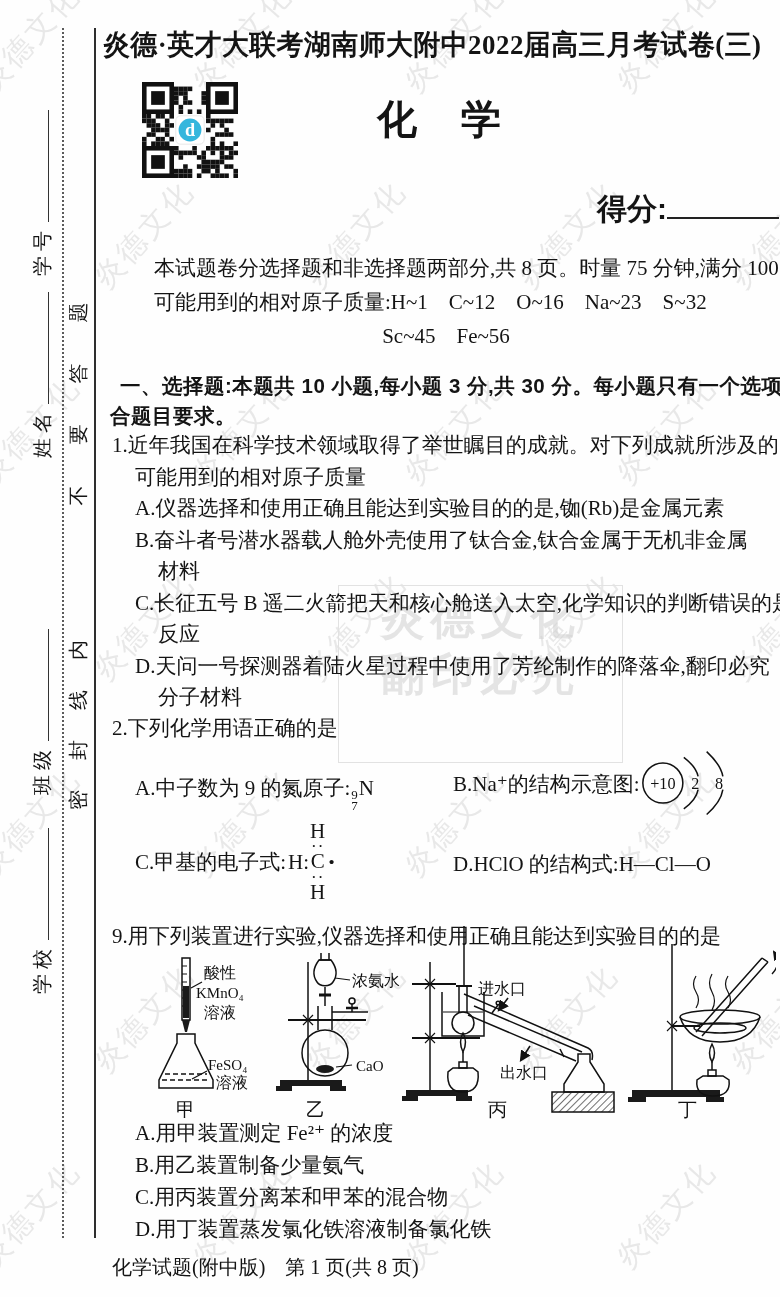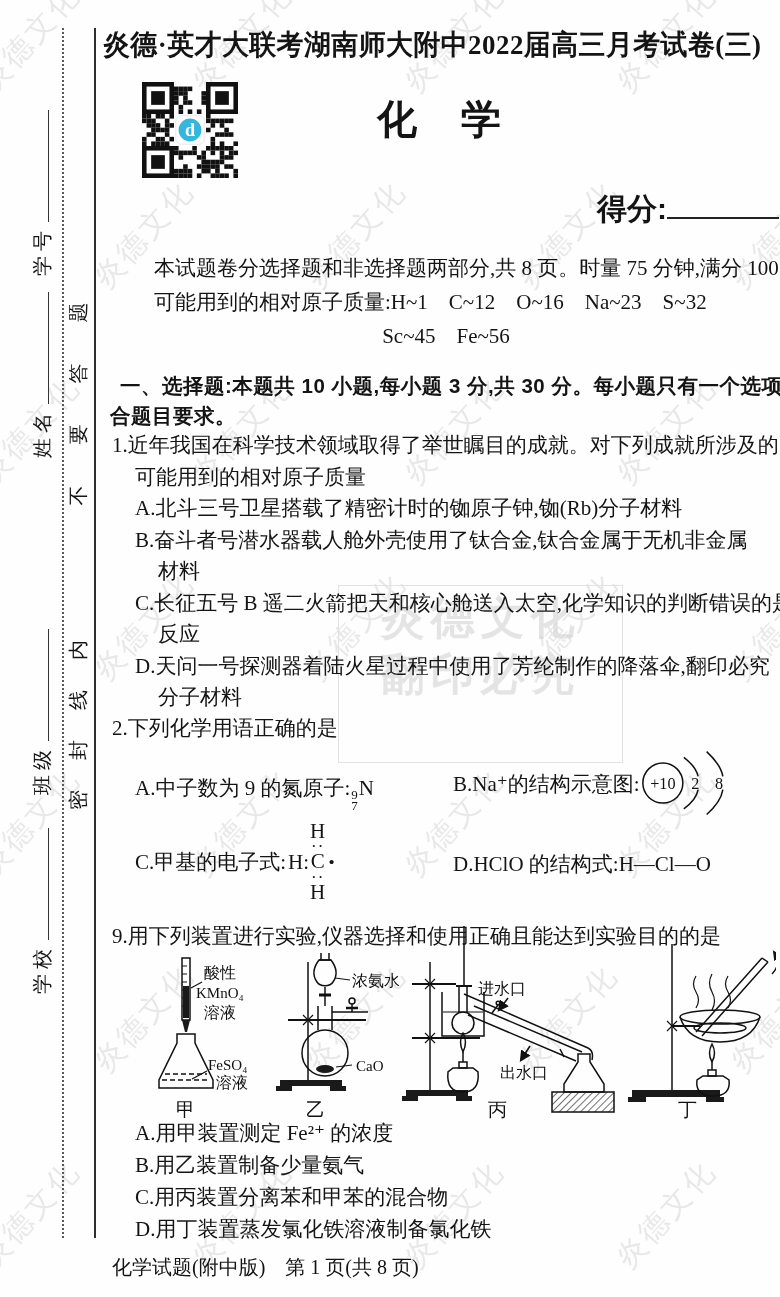--- a/index.html
+++ b/index.html
@@ -282,21 +282,21 @@
   </div>
 
   <div class="abs section-h">
     <div class="nowrap" style="text-indent:10px;">一、选择题:本题共 10 小题,每小题 3 分,共 30 分。每小题只有一个选项符</div>
     <div class="nowrap">合题目要求。</div>
   </div>
 
   <div class="abs body-block q1">
     <div class="nowrap">1.近年我国在科学技术领域取得了举世瞩目的成就。对下列成就所涉及的</div>
     <div class="nowrap ind1">可能用到的相对原子质量</div>
-    <div class="nowrap ind1">A.北斗三号卫星搭载了精密计时的铷原子钟,铷(Rb)分子材料</div>
+    <div class="nowrap ind1">A.仪器选择和使用正确且能达到实验目的的是,铷(Rb)是金属元素</div>
     <div class="nowrap ind1">B.奋斗者号潜水器载人舱外壳使用了钛合金,钛合金属于无机非金属</div>
     <div class="nowrap ind2">材料</div>
     <div class="nowrap ind1">C.长征五号 B 遥二火箭把天和核心舱送入太空,化学知识的判断错误的是</div>
     <div class="nowrap ind2">反应</div>
     <div class="nowrap ind1">D.天问一号探测器着陆火星过程中使用了芳纶制作的降落伞,翻印必究</div>
     <div class="nowrap ind2">分子材料</div>
   </div>
 
   <div class="abs body-block q2">
     <div class="nowrap">2.下列化学用语正确的是</div>

